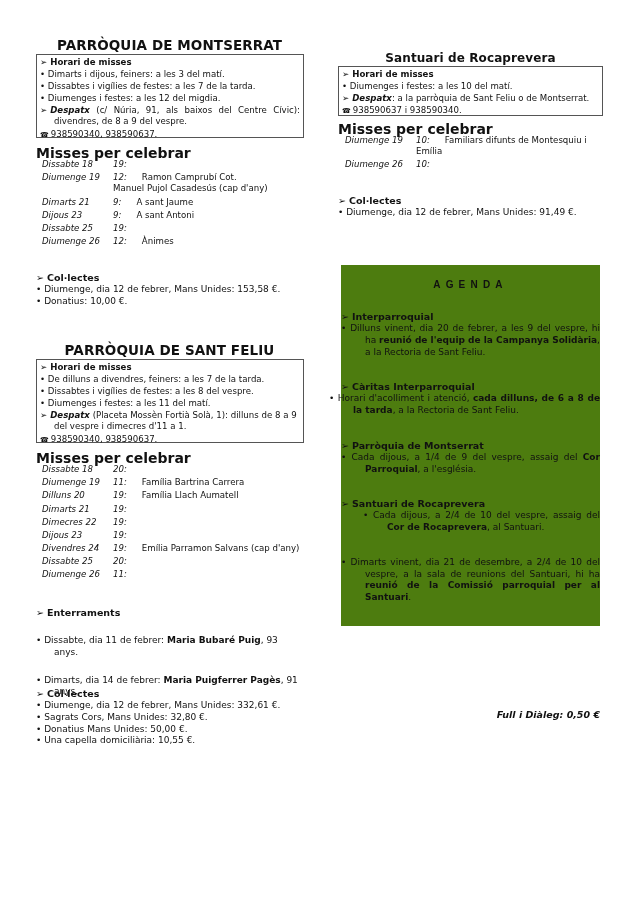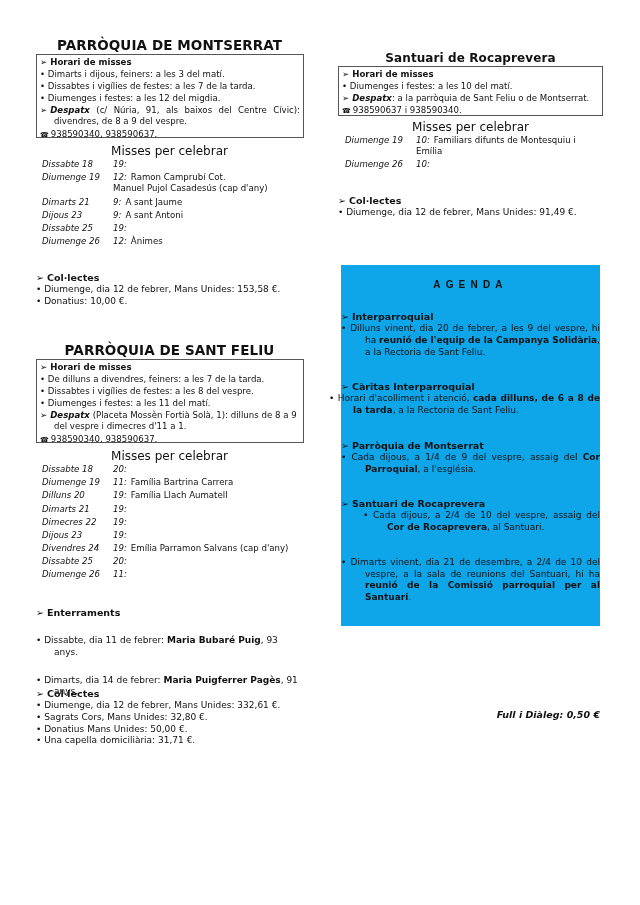--- a/index.html
+++ b/index.html
@@ -5,34 +5,34 @@
     * { box-sizing: border-box; margin: 0; padding: 0; }
     body {
       width: 640px; height: 905px; background: #ffffff; position: relative;
       font-family: "DejaVu Sans", sans-serif; color: #111; font-size: 8.6px; line-height: 1.3;
       overflow: hidden;
     }
     .abs { position: absolute; }
     .parish-title {
       font-weight: bold; font-size: 13.5px; text-align: center; letter-spacing: 0.1px;
     }
-    .sub-title { font-weight: normal; font-size: 12px; text-align: center; }
+    .sub-title { font-weight: bold; font-size: 14px; }
     .box { border: 1px solid #555; padding: 1px 3px 1px 3px; }
     .box .line { padding: 0.5px 0; }
     .arrow { font-weight: normal; margin-right: 3px; }
     .b { font-weight: bold; }
     .bi { font-weight: bold; font-style: italic; }
     .phone-icon { font-size: 7px; margin-right: 2px; }
     .mass-row { display: flex; padding: 1px 0; }
     .mass-row .day { width: 71px; font-style: italic; flex: none; }
-    .mass-row .hour { font-style: italic; margin-right: 4px; }
+    .mass-row .hour { font-style: italic; margin-right: 15px; }
     .mass-row .desc { flex: 1; }
     .section-head { font-weight: bold; font-size: 9.5px; }
     .hang { padding-left: 24px; text-indent: -24px; margin-top: 16px; }
-    .agenda-box { background: #0ea5e9; }
+    .agenda-box { background: #4d7c0f; }
     .agenda-title { font-weight: bold; font-size: 10px; letter-spacing: 5.2px; text-align: center; font-family: "Liberation Sans", sans-serif; }
     .justify { text-align: justify; }
     .footer { font-weight: bold; font-style: italic; font-size: 9.5px; }
   </style>
 </head>
 <body>
 
 <div class="abs parish-title" style="left:36px; top:37px; width:267px;">PARRÒQUIA DE MONTSERRAT</div>
 <div class="abs box" style="left:36px; top:54px; width:268px; height:84px;">
   <div class="line b"><span class="arrow">➢</span><span>Horari de misses</span></div>
@@ -128,21 +128,21 @@
   <div class="section-head"><span class="arrow">➢</span><span>Enterraments</span></div>
   <div class="hang" style="padding-left:18px; text-indent:-18px;"><span>•</span> <span>Dissabte, dia 11 de febrer: </span><span class="b">Maria Bubaré Puig</span><span>, 93 anys.</span></div>
   <div class="hang" style="padding-left:18px; text-indent:-18px;"><span>•</span> <span>Dimarts, dia 14 de febrer: </span><span class="b">Maria Puigferrer Pagès</span><span>, 91 anys.</span></div>
 </div>
 
 <div class="abs" style="left:36px; top:688px; width:280px; font-size:9px;">
   <div class="section-head"><span class="arrow">➢</span><span>Col·lectes</span></div>
   <div><span>•</span> <span>Diumenge, dia 12 de febrer, Mans Unides: 332,61 €.</span></div>
   <div><span>•</span> <span>Sagrats Cors, Mans Unides: 32,80 €.</span></div>
   <div><span>•</span> <span>Donatius Mans Unides: 50,00 €.</span></div>
-  <div><span>•</span> <span>Una capella domiciliària: 31,71 €.</span></div>
+  <div><span>•</span> <span>Una capella domiciliària: 10,55 €.</span></div>
 </div>
 
 <div class="abs parish-title" style="left:338px; top:51px; width:265px; font-size:12px;">Santuari de Rocaprevera</div>
 <div class="abs box" style="left:338px; top:66px; width:265px; height:50px;">
   <div class="line b"><span class="arrow">➢</span><span>Horari de misses</span></div>
   <div class="line"><span>•</span> <span>Diumenges i festes: a les 10 del matí.</span></div>
   <div class="line"><span class="arrow">➢</span><span class="bi">Despatx</span><span>: a la parròquia de Sant Feliu o de Montserrat.</span></div>
   <div class="line"><span class="phone-icon">☎</span><span>938590637 i 938590340.</span></div>
 </div>
 <div class="abs sub-title" style="left:338px; top:120px; width:265px;">Misses per celebrar</div>

